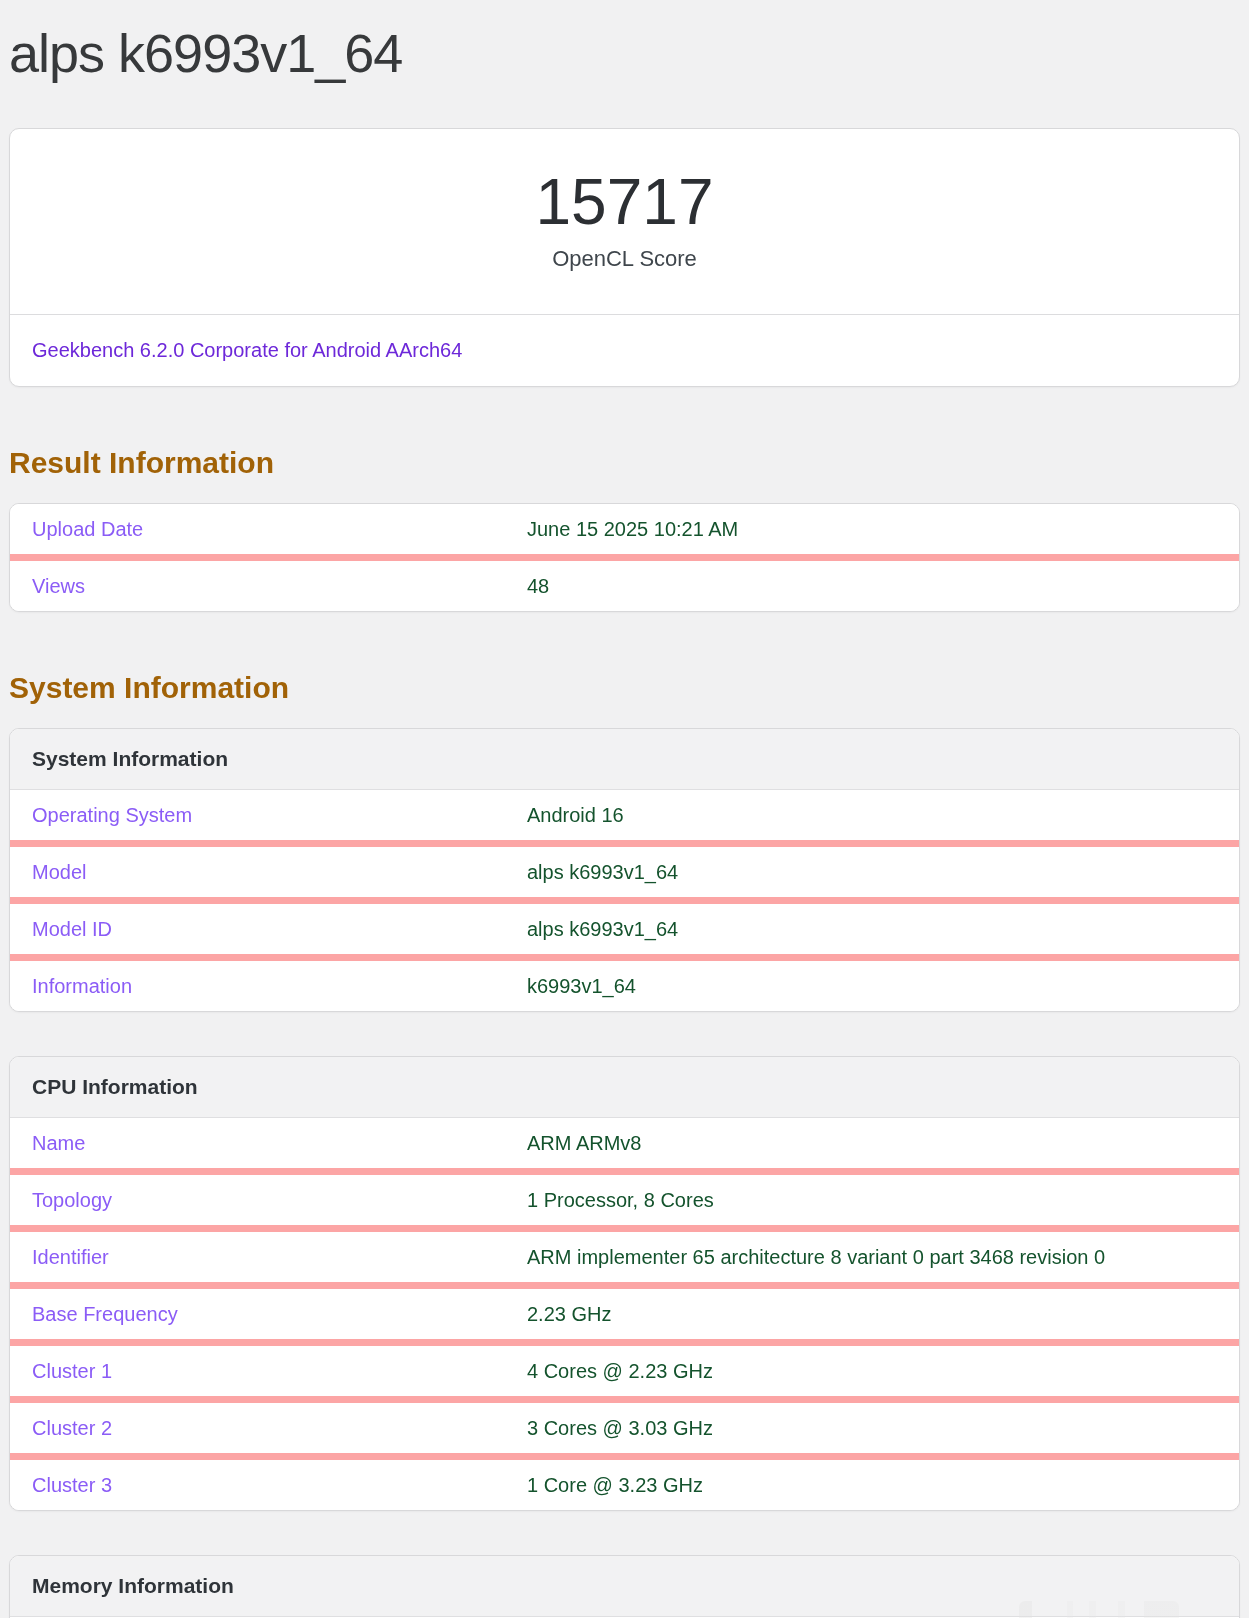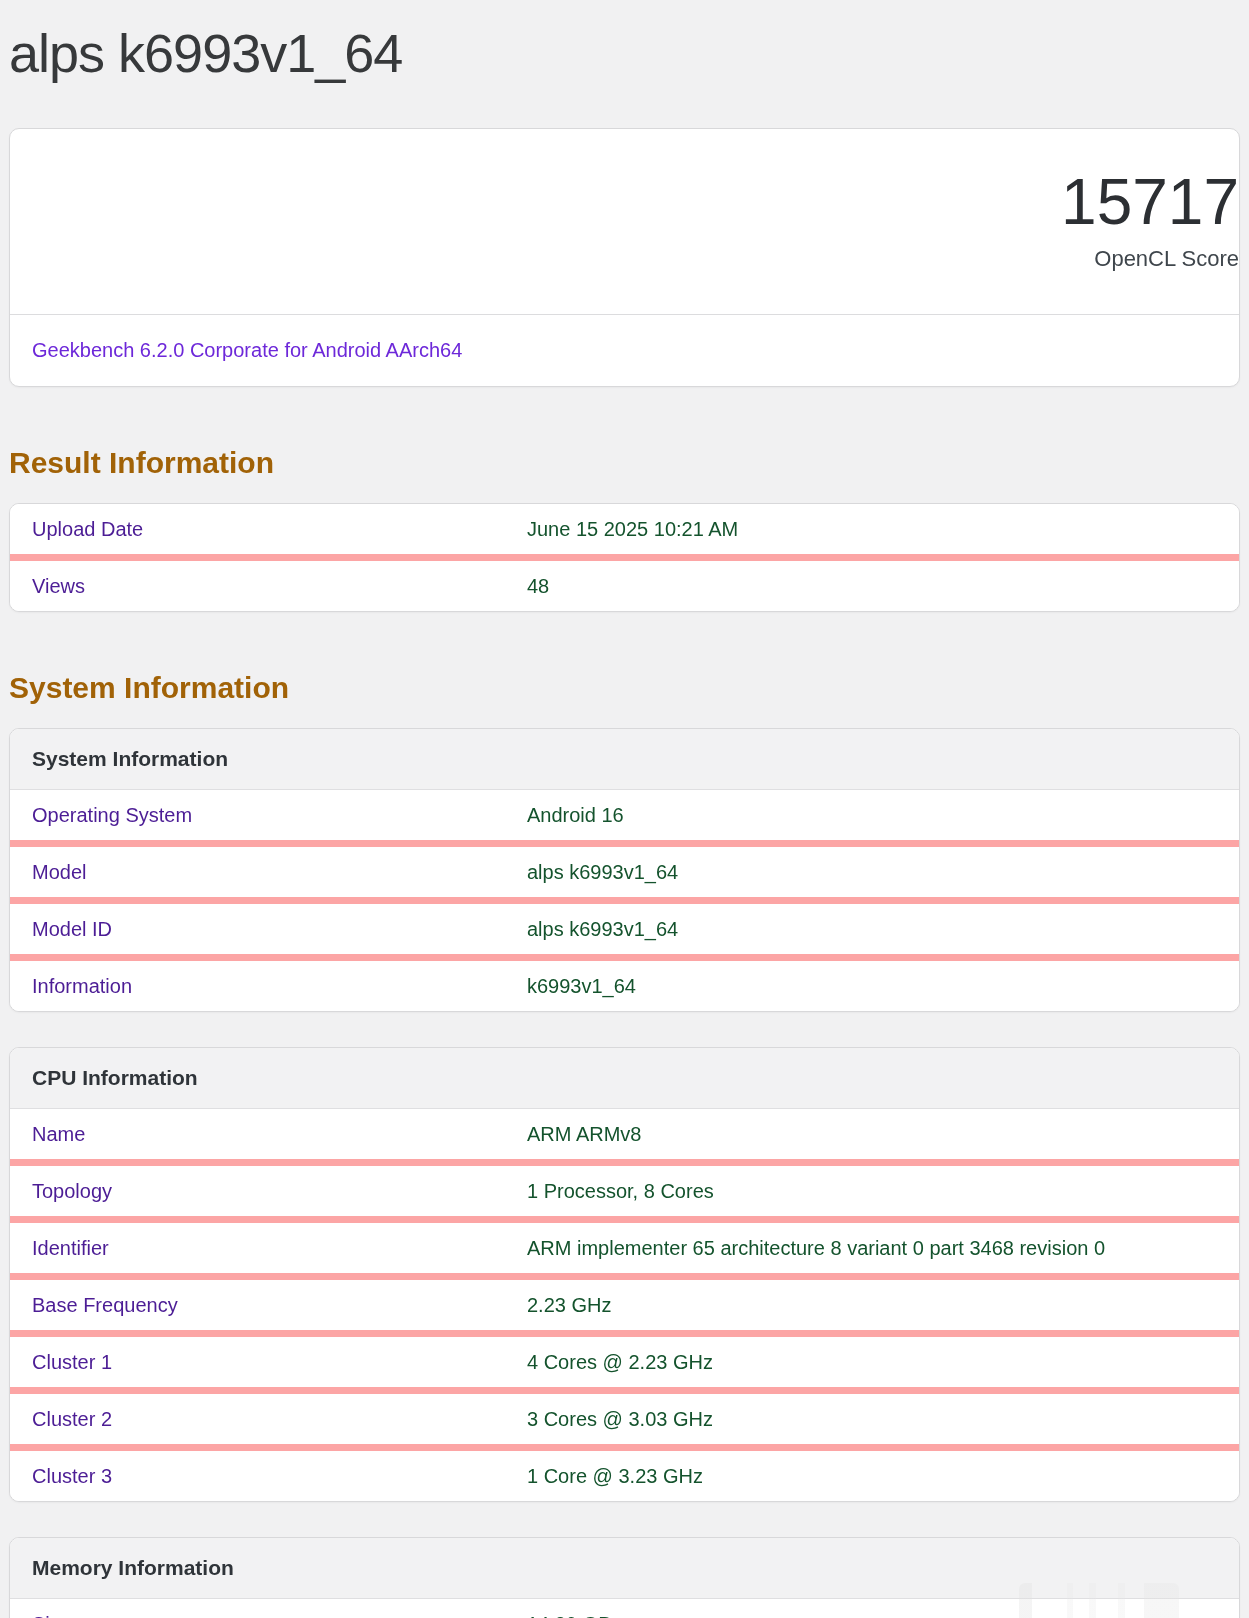--- a/index.html
+++ b/index.html
@@ -27,21 +27,21 @@
   .card {
     background: #ffffff;
     border: 1px solid #d8d8da;
     border-radius: 10px;
     box-shadow: 0 1px 2px rgba(0,0,0,0.04);
     overflow: hidden;
     position: relative;
   }
   .score-card { margin-top: 44px; }
   .score-section {
-    text-align: right;
+    text-align: center;
     padding: 40px 0 42px 0;
     border-bottom: 1px solid #dcdcde;
   }
   .score-number {
     font-size: 64px;
     line-height: 1.05;
     color: #2c2f33;
   }
   .score-label {
     font-size: 22px;
@@ -54,41 +54,41 @@
     color: #6d28d9;
   }
   .section-heading {
     font-size: 30px;
     font-weight: 700;
     color: #a16207;
     margin: 58px 0 22px 0;
     line-height: 1.2;
   }
   .info-card { margin-top: 0; }
-  .info-card + .info-card { margin-top: 35px; }
+  .info-card + .info-card { margin-top: 44px; }
   .card-header {
     background: #f2f2f3;
     padding: 17px 22px;
     font-size: 21px;
     font-weight: 700;
     color: #2f3439;
     border-bottom: 1px solid #dfdfe1;
     line-height: 26px;
   }
   .info-row {
     display: flex;
     padding: 12px 22px;
     font-size: 20px;
     line-height: 26px;
     background: #ffffff;
   }
   .info-row + .info-row { border-top: 7px solid #fca5a5; }
   .info-label {
     flex: 0 0 495px;
-    color: #4c1d95;
+    color: #8b5cf6;
   }
   .info-value {
     flex: 1;
     color: #14532d;
   }
   .watermark {
     position: absolute;
     right: 60px;
     bottom: 8px;
     width: 160px;

